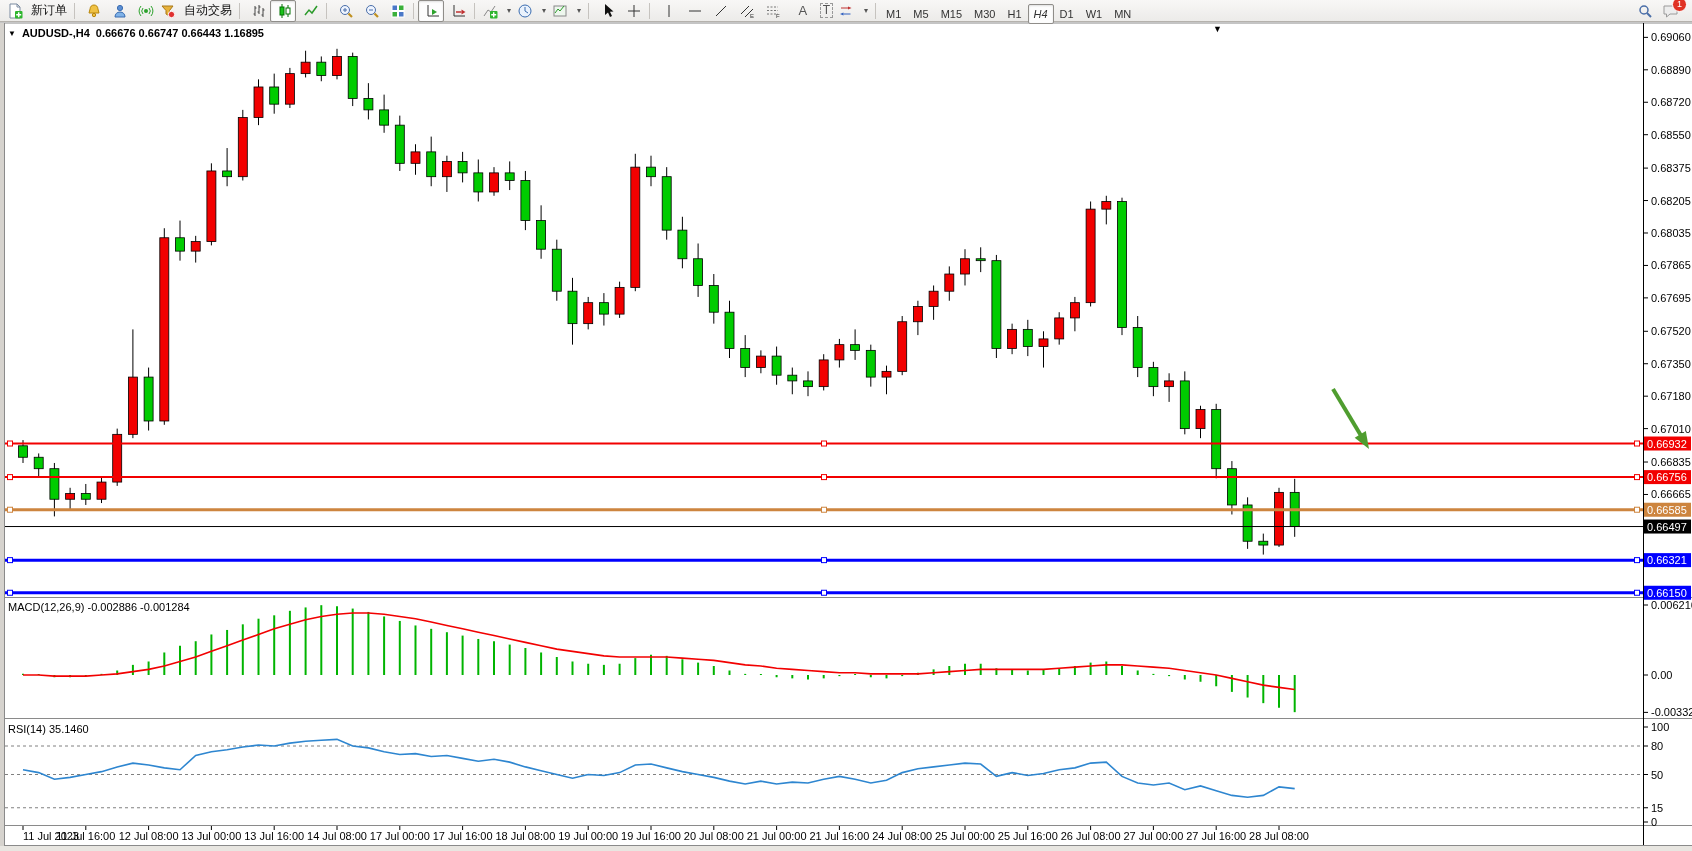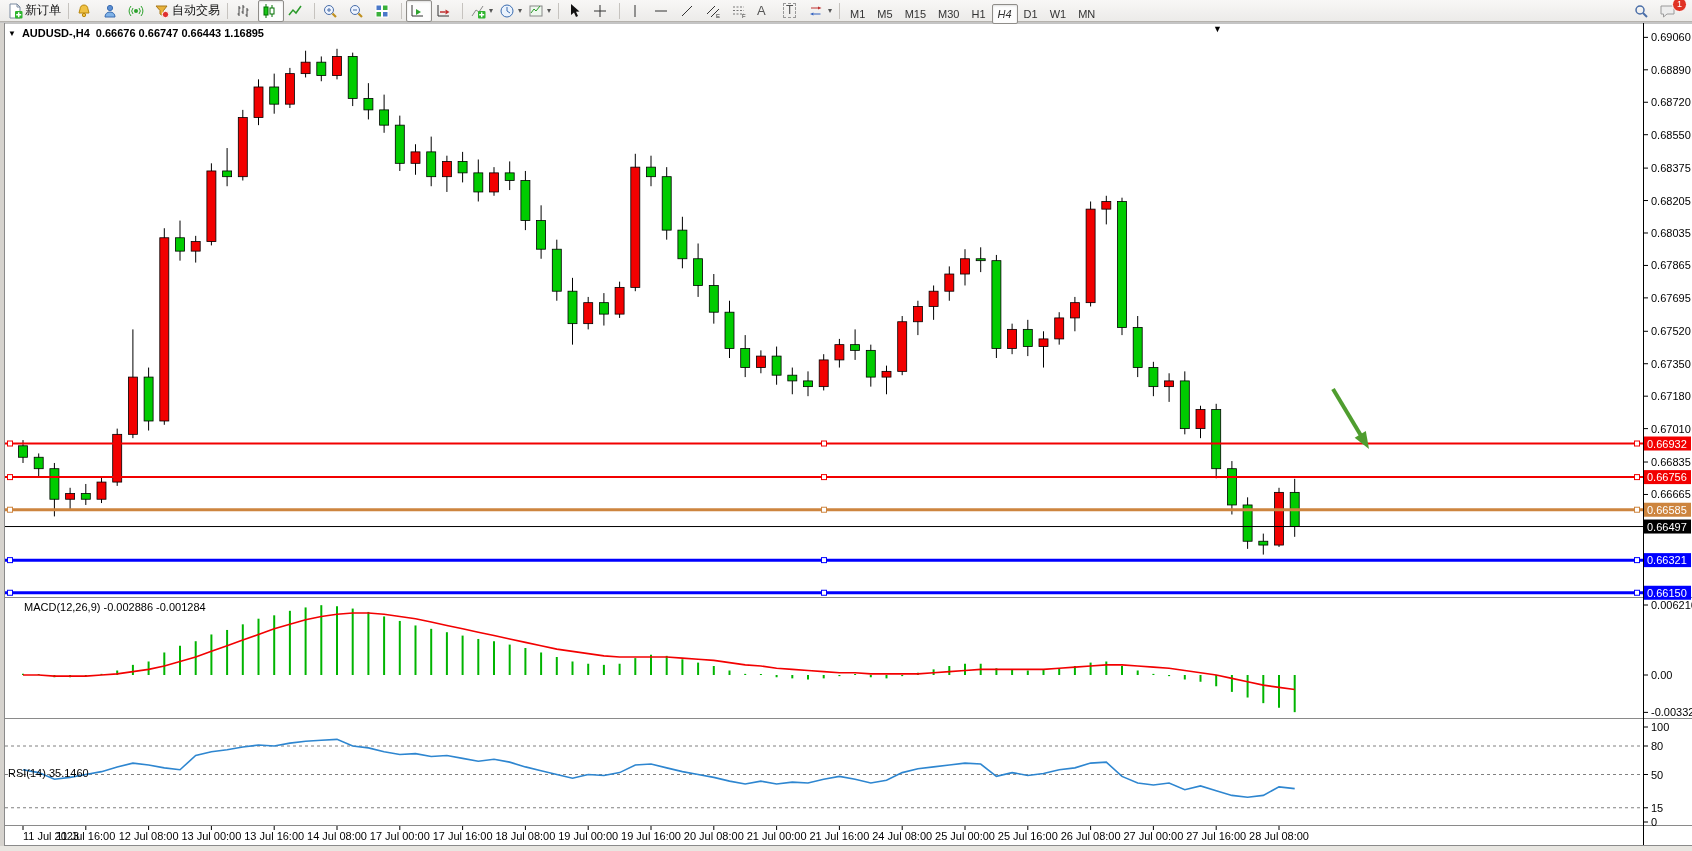--- a/index.html
+++ b/index.html
@@ -1,38 +1,38 @@
 <!DOCTYPE html>
 <html><head>
 <meta charset="utf-8">
 <style>
   html,body{margin:0;padding:0;width:1692px;height:851px;overflow:hidden;background:#fff;
     font-family:"Liberation Sans",sans-serif;-webkit-font-smoothing:antialiased;}
   
   .toolbar{position:absolute;left:0;top:0;width:1692px;height:22px;background:linear-gradient(#f8f7f6,#ecebe9);
     border-bottom:1px solid #b5b2ad;display:flex;align-items:center;padding:0 4px;box-sizing:border-box;z-index:5;}
-  .tbtn{height:20px;min-width:20px;display:flex;align-items:center;justify-content:flex-start;gap:2px;
+  .tbtn{height:20px;min-width:20px;display:flex;align-items:center;justify-content:flex-end;gap:8px;
     padding:0 2px;border:1px solid transparent;border-radius:2px;background:transparent;font-size:12px;color:#222;cursor:default;}
   .tbtn.on{background:#fdfdfd;border-color:#8f8d89;box-shadow:inset 0 1px 2px rgba(0,0,0,.12);}
   .tbtn svg{display:block;}
   .tlabel{font-size:12px;color:#111;white-space:nowrap;}
   .sep{width:1px;height:16px;background:#c6c3bf;margin:0 4px;flex:0 0 auto;}
   .caret{font-size:8px;color:#555;margin-left:1px;}
   .tf{font-size:11px;color:#333;padding:0 5px;height:18px;display:flex;align-items:center;border:1px solid transparent;border-radius:2px;margin-top:7px;}
   .tf.on{background:#fdfdfd;border-color:#8f8d89;box-shadow:inset 0 1px 2px rgba(0,0,0,.12);font-style:italic;}
   .spacer{flex:1;}
   .chatwrap{position:relative;margin-right:6px;}
   .badge{position:absolute;top:-4px;right:-6px;background:#e03224;color:#fff;border-radius:50%;
     width:13px;height:13px;font-size:9px;display:flex;align-items:center;justify-content:center;border:1px solid #fff;}
   
   .overlay{position:absolute;z-index:3;font-size:11px;color:#000;white-space:nowrap;}
   #chart-title{left:8px;top:27px;font-weight:bold;display:flex;gap:6px;align-items:center;}
   #chart-title .tri{font-size:8px;font-weight:normal;}
-  #macd-label{left:24px;top:601px;}
-  #rsi-label{left:8px;top:723px;margin-top:44px;}
+  #macd-label{left:8px;top:601px;}
+  #rsi-label{left:8px;top:723px;}
   #collapse-arrow{left:1213px;top:24px;font-size:9px;}
   .leftframe{position:absolute;left:0;top:23px;width:4px;height:828px;background:#d6d3ce;z-index:2;}
   .bottomstrip{position:absolute;left:0;top:846px;width:1692px;height:5px;background:#e8e6e1;z-index:2;}
   #chart-svg{position:absolute;left:0;top:0;z-index:1;}
 </style>
 </head>
 <body>
 
 <div class="toolbar">
   <div class="tbtn">

